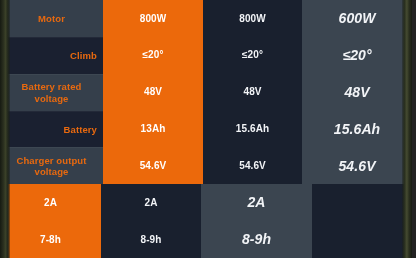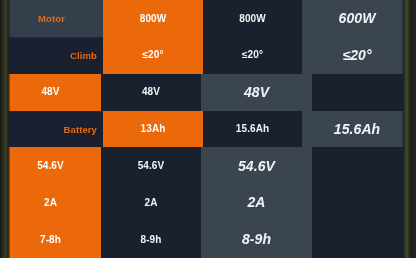--- a/index.html
+++ b/index.html
@@ -157,20 +157,23 @@
       </div>
       <div class="cell col-v2">
         <span class="txt">≤20°</span>
       </div>
       <div class="cell col-v3">
         <span class="txt">≤20°</span>
       </div>
     </div>
 
     <div class="row odd">
+      <div class="cell col-label">
+        <span class="txt">Battery rated voltage</span>
+      </div>
       <div class="cell col-v1">
         <span class="txt">48V</span>
       </div>
       <div class="cell col-v2">
         <span class="txt">48V</span>
       </div>
       <div class="cell col-v3">
         <span class="txt">48V</span>
       </div>
     </div>
@@ -184,20 +187,23 @@
       </div>
       <div class="cell col-v2">
         <span class="txt">15.6Ah</span>
       </div>
       <div class="cell col-v3">
         <span class="txt">15.6Ah</span>
       </div>
     </div>
 
     <div class="row odd">
+      <div class="cell col-label">
+        <span class="txt">Charger output voltage</span>
+      </div>
       <div class="cell col-v1">
         <span class="txt">54.6V</span>
       </div>
       <div class="cell col-v2">
         <span class="txt">54.6V</span>
       </div>
       <div class="cell col-v3">
         <span class="txt">54.6V</span>
       </div>
     </div>

